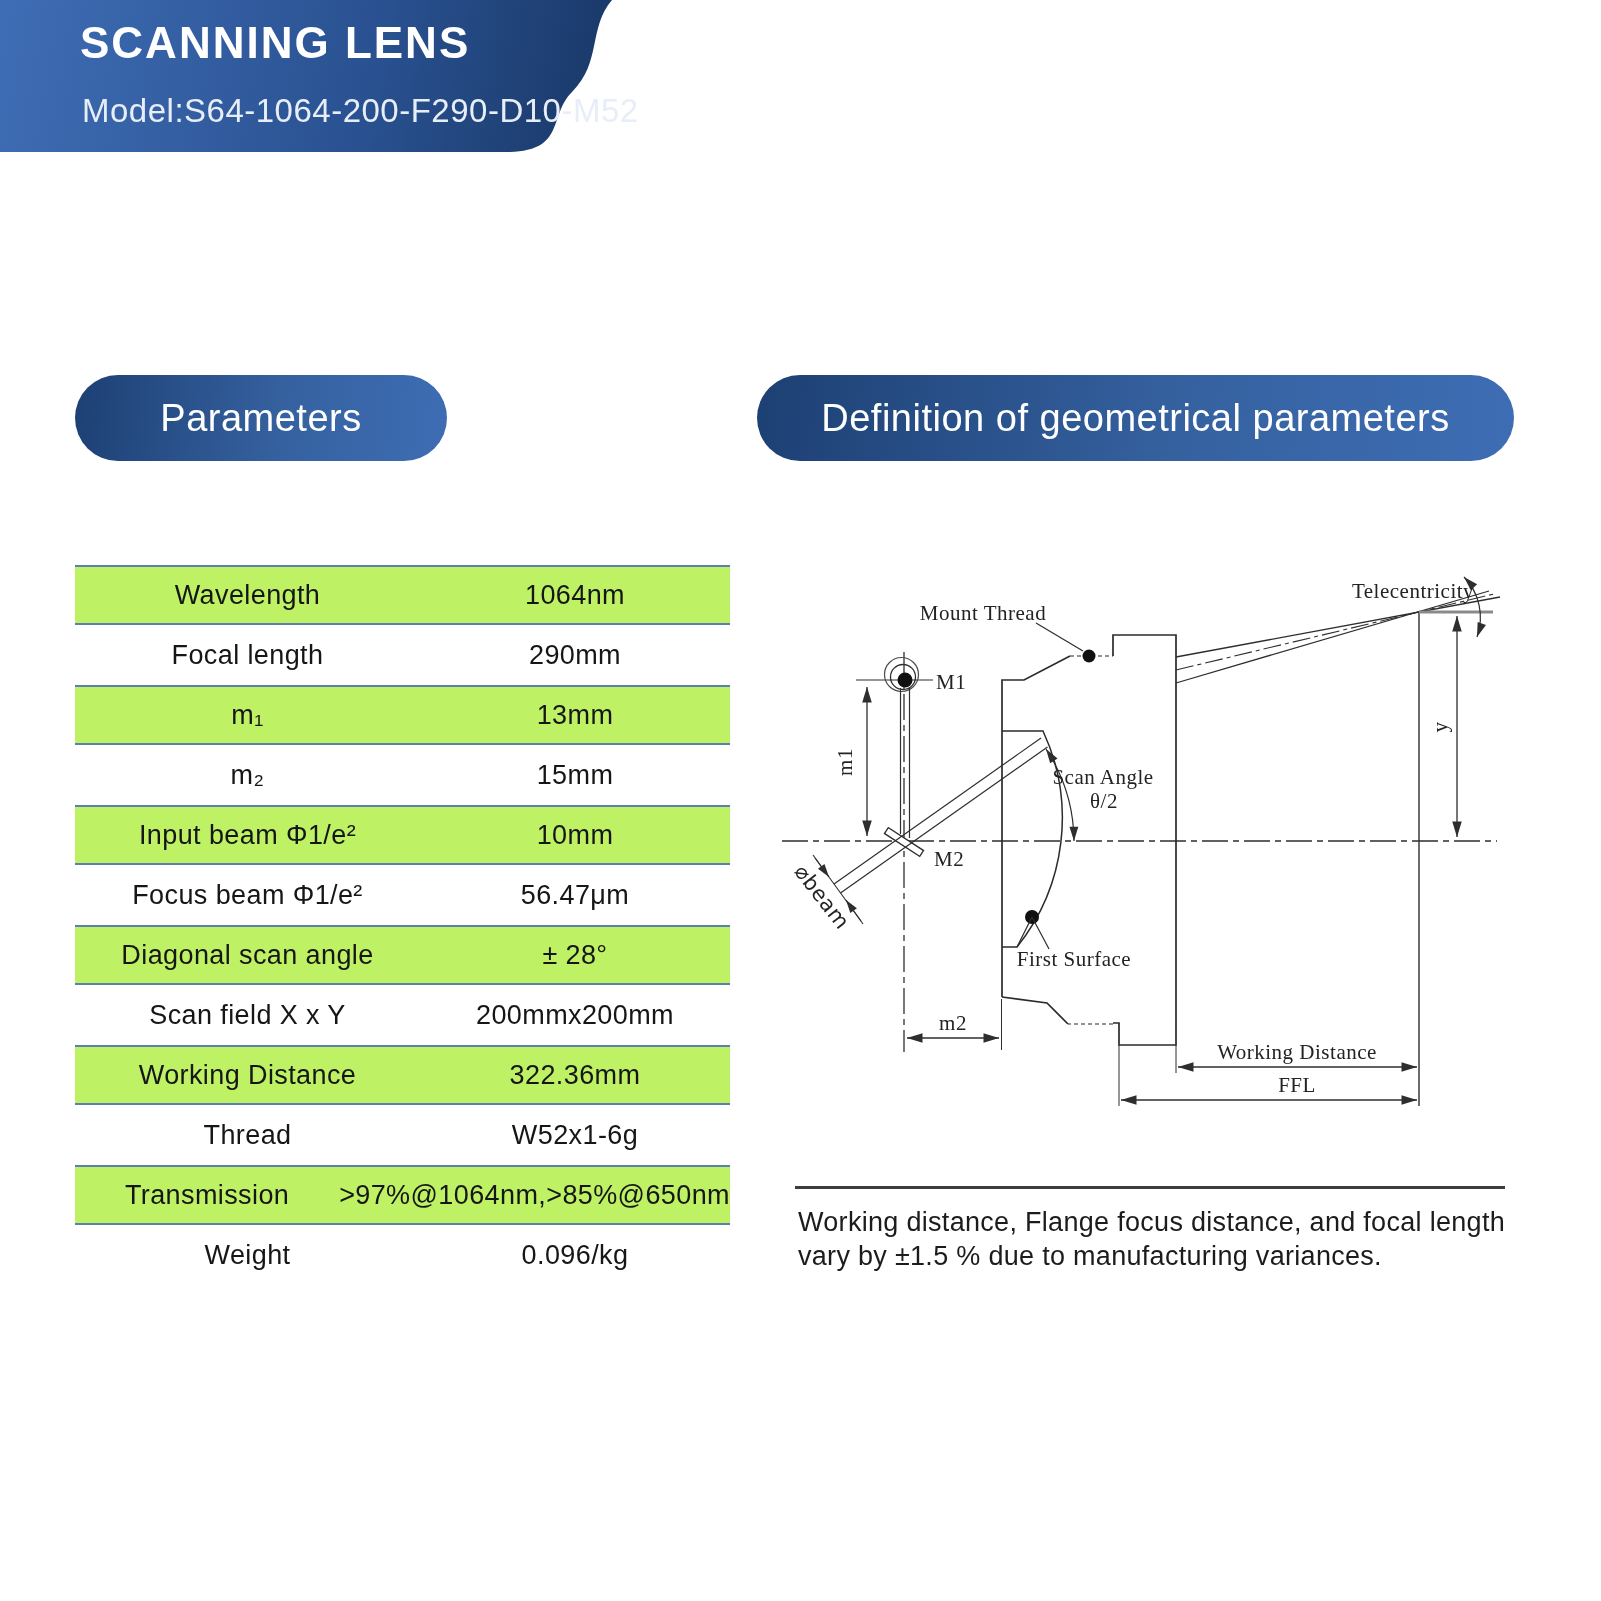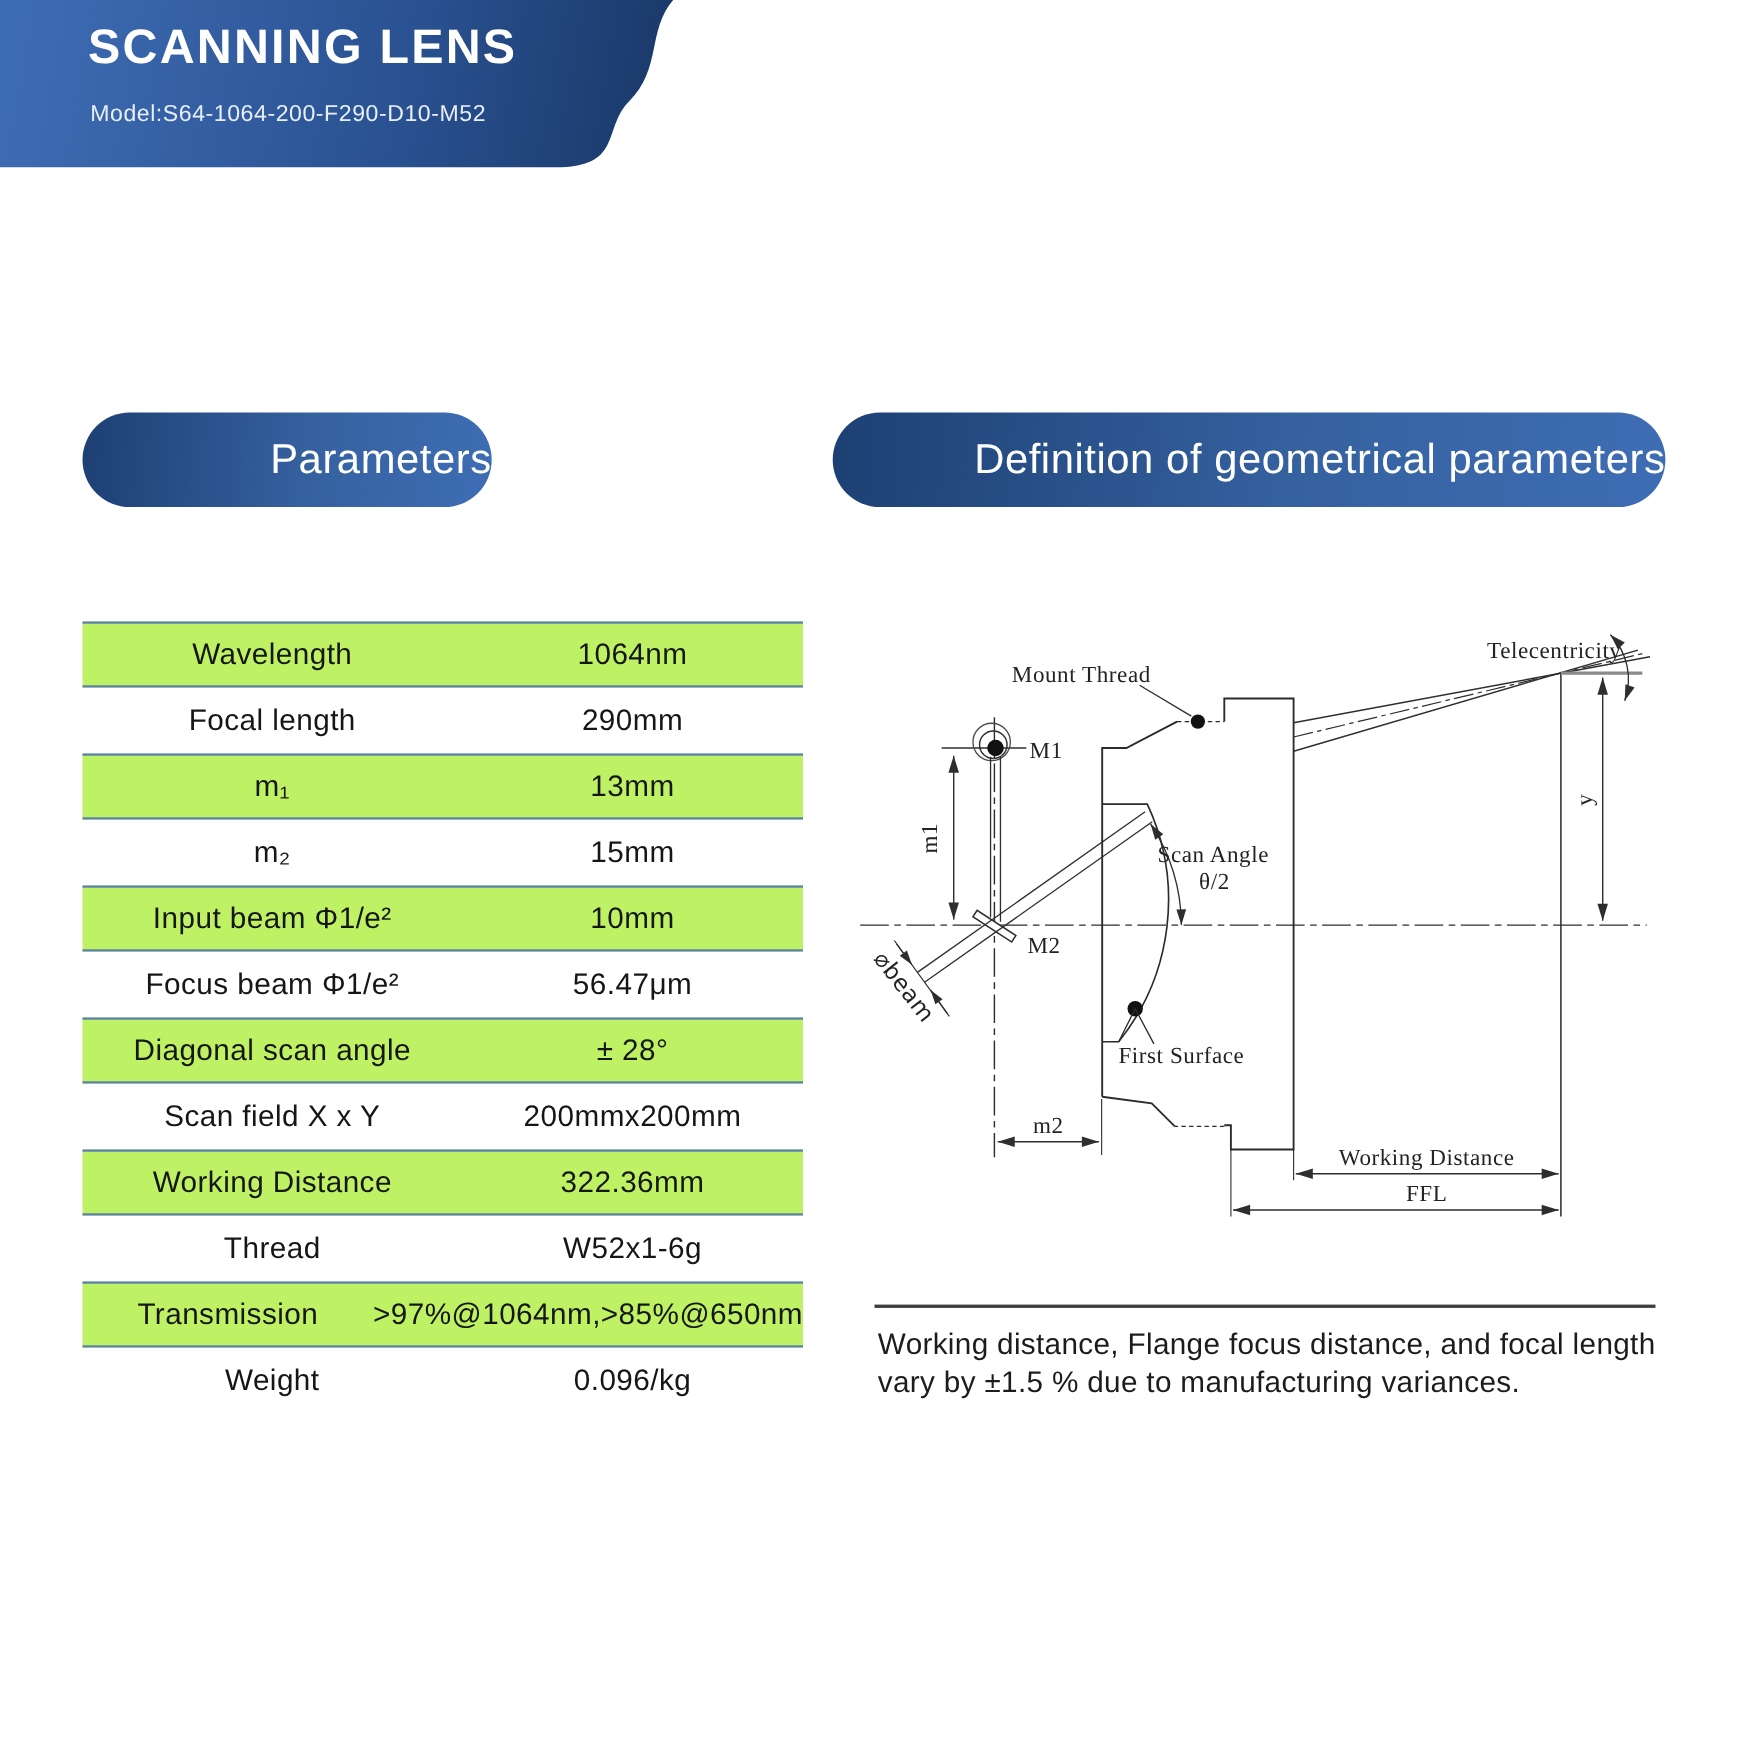--- a/index.html
+++ b/index.html
@@ -3,26 +3,26 @@
 <meta charset="utf-8">
 <style>
   html,body{margin:0;padding:0;background:#ffffff;}
   .page{position:relative;width:1601px;height:1601px;background:#ffffff;overflow:hidden;
         font-family:"Liberation Sans","DejaVu Sans",sans-serif;}
 
   
   .banner{position:absolute;left:0;top:0;width:660px;height:155px;}
   .banner-title{position:absolute;left:80px;top:18px;font-size:44px;font-weight:bold;
         color:#ffffff;letter-spacing:2px;white-space:nowrap;}
-  .banner-model{position:absolute;left:82px;top:92px;font-size:21px;color:#e8eef8;
+  .banner-model{position:absolute;left:82px;top:92px;font-size:33px;color:#e8eef8;
         letter-spacing:0.5px;white-space:nowrap;}
 
   
   .pill{position:absolute;height:86px;border-radius:45px;display:flex;align-items:center;
-        justify-content:flex-end;color:#ffffff;font-size:38px;letter-spacing:0.5px;
+        justify-content:center;color:#ffffff;font-size:38px;letter-spacing:0.5px;
         background:linear-gradient(95deg,#1d4074 0%,#35619f 55%,#3e6db4 100%);}
   .pill-params{left:75px;top:375px;width:372px;}
   .pill-def{left:757px;top:375px;width:757px;}
 
   
   .ptable{position:absolute;left:75px;top:565px;width:655px;}
   .prow{display:flex;height:60px;box-sizing:border-box;align-items:center;
         font-size:27px;color:#161616;letter-spacing:0.4px;}
   .prow.gray{background:#bef264;border-top:2px solid #5b7fae;border-bottom:2px solid #5b7fae;}
   .pcell-l{width:345px;text-align:center;}

